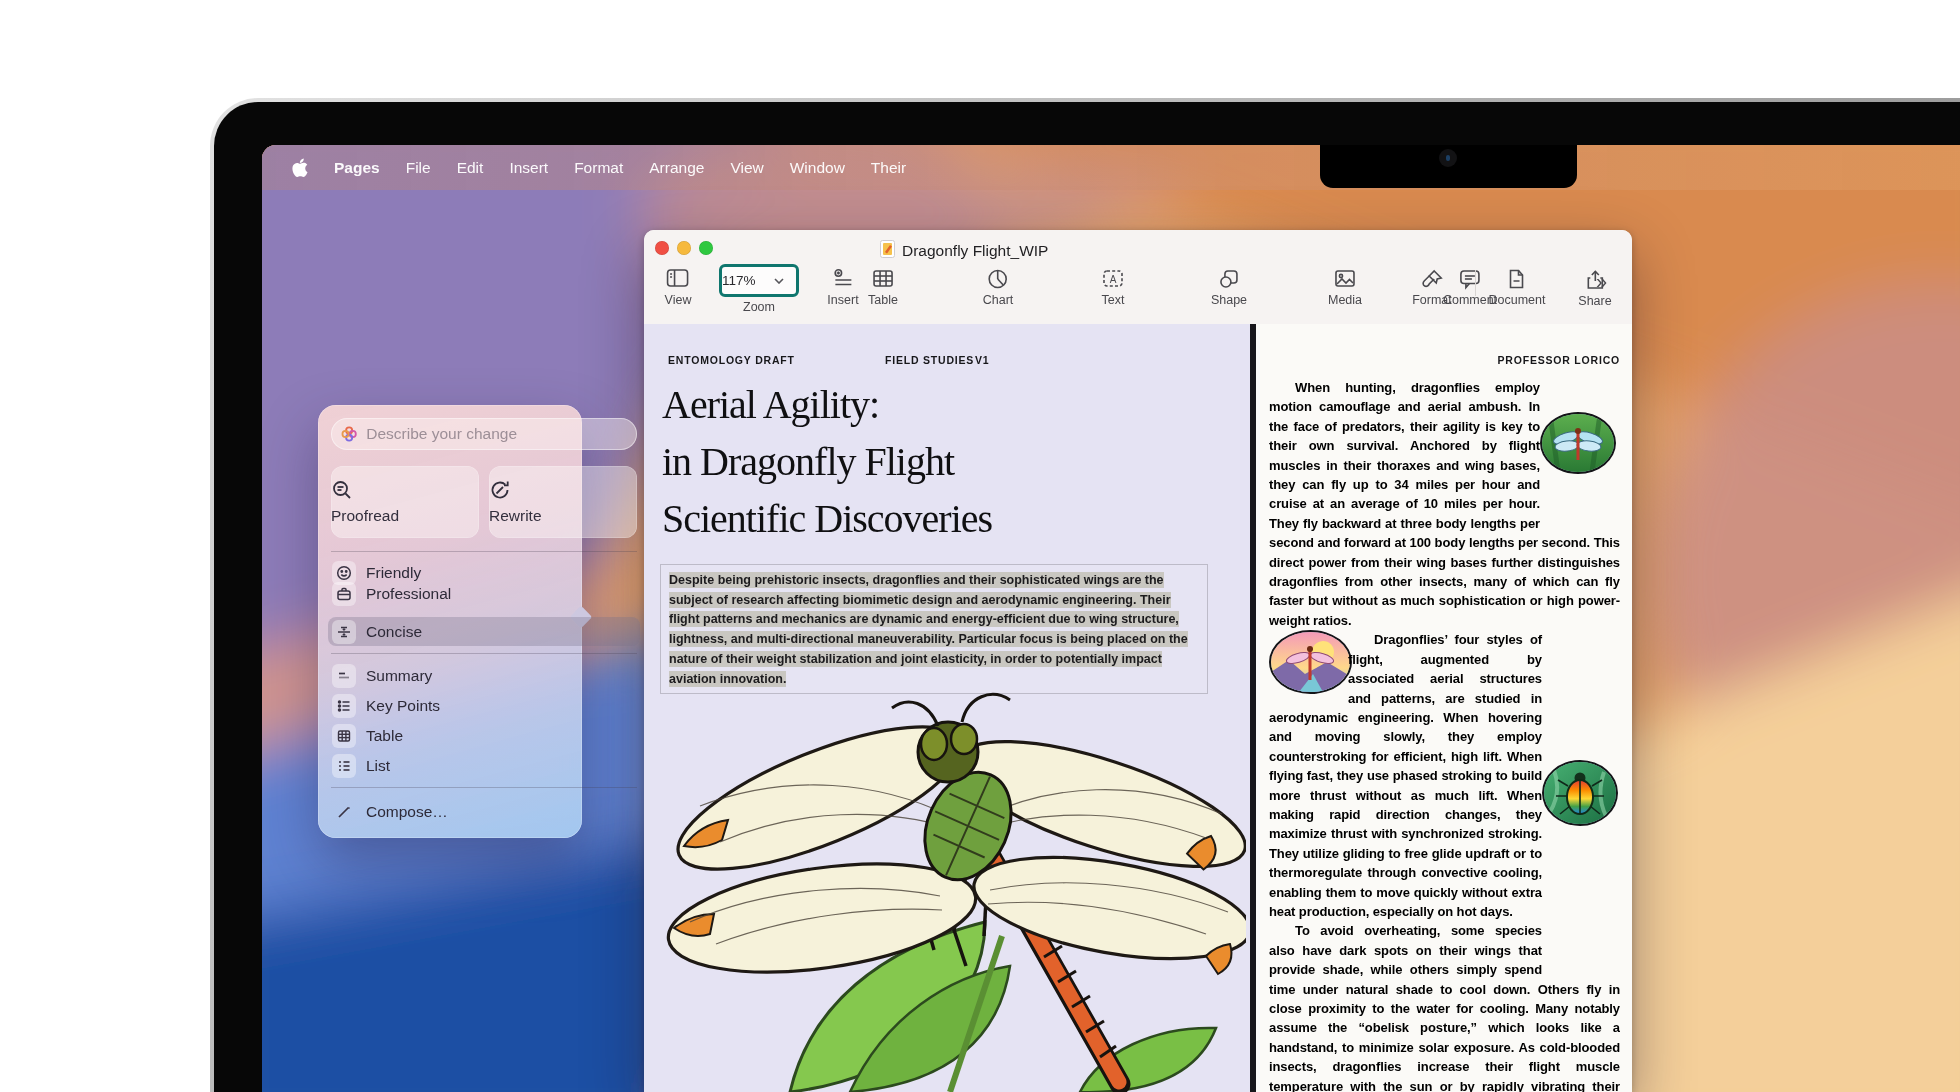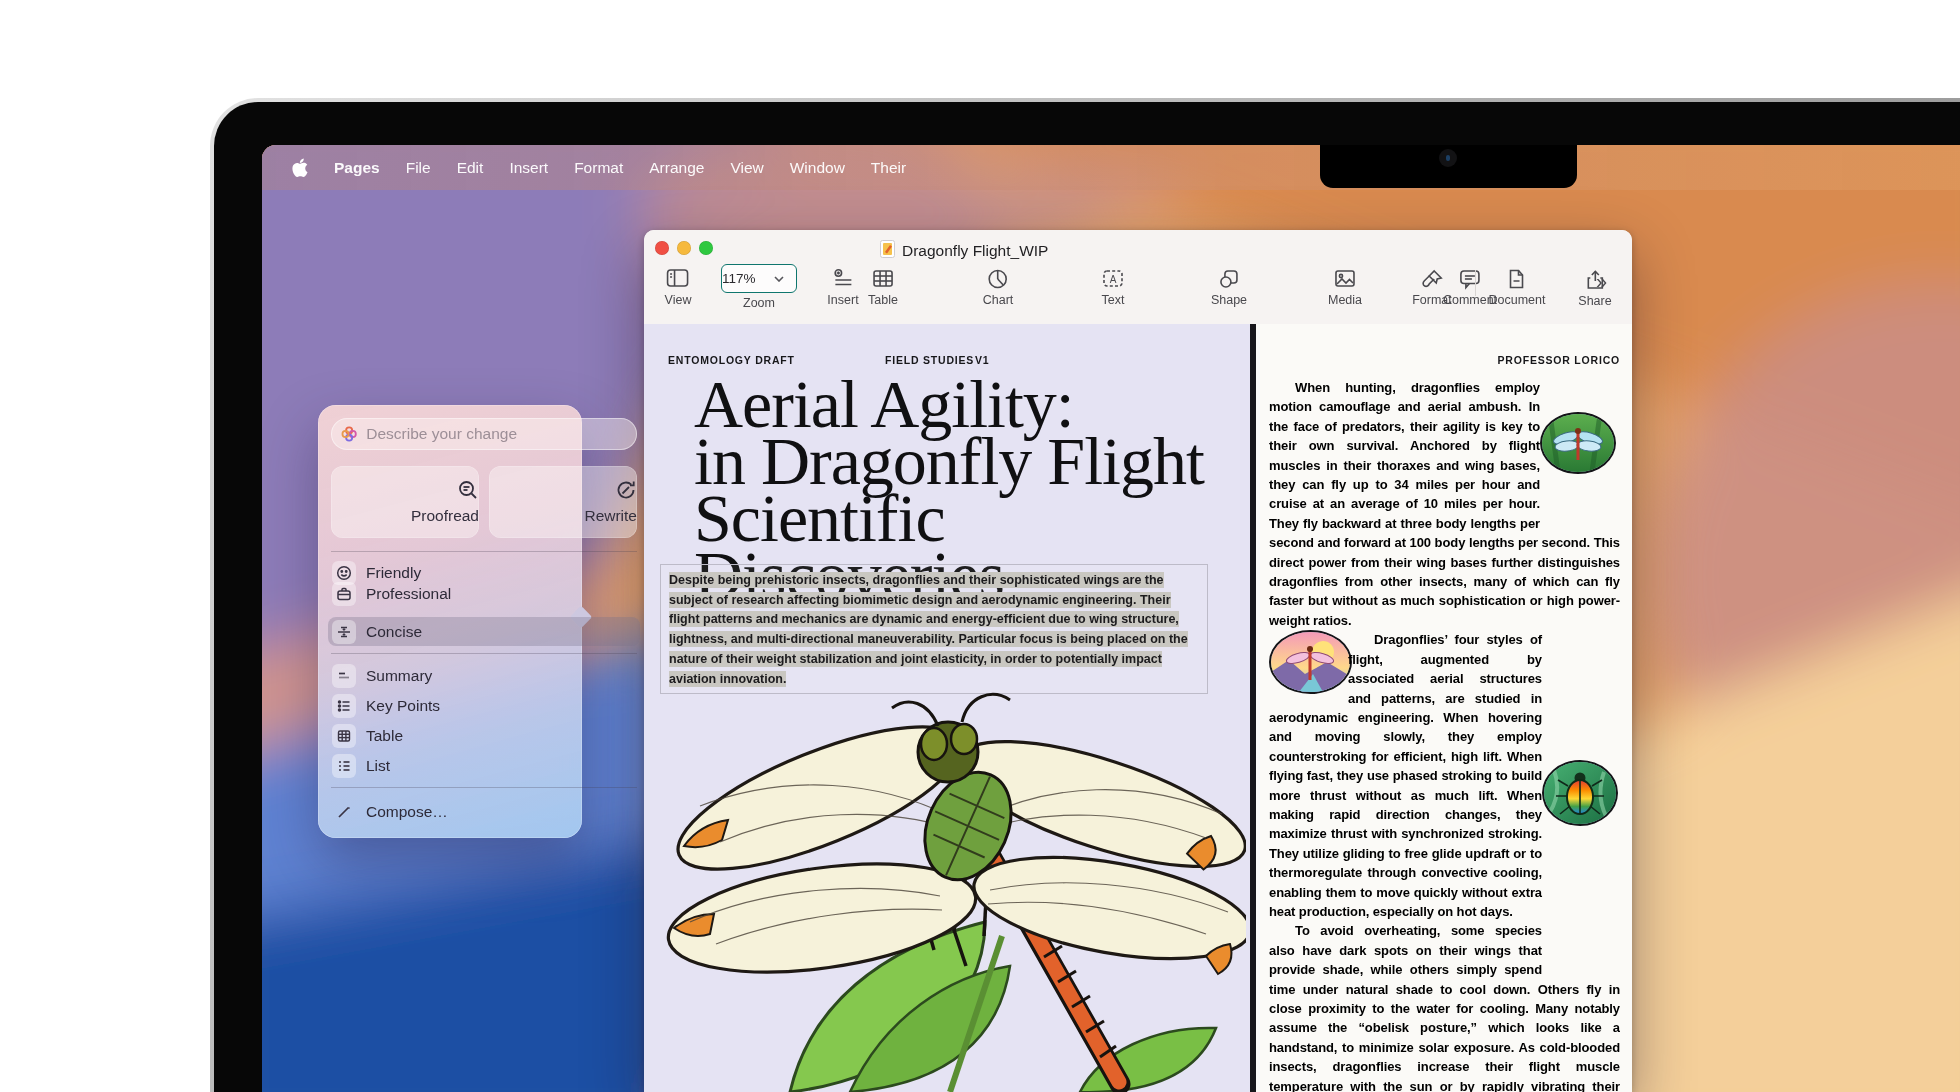--- a/index.html
+++ b/index.html
@@ -32,33 +32,33 @@
   
   .window{position:absolute;left:382px;top:85px;width:988px;height:862px;border-radius:10px 10px 0 0;
           background:#f6f3f2;box-shadow:0 22px 60px rgba(30,20,40,.42),0 2px 8px rgba(0,0,0,.25);}
   .chrome{position:absolute;left:0;top:0;width:100%;height:94px;border-radius:10px 10px 0 0;background:#f6f3f2;border-bottom:1px solid #d6d2d0;}
   .lights{position:absolute;left:11px;top:11px;display:flex;gap:8px;}
   .light{width:14px;height:14px;border-radius:50%;}
   .wintitle{position:absolute;left:236px;top:10px;display:flex;align-items:center;gap:7px;font-size:15.5px;font-weight:400;color:#201f22;}
   .titem{position:absolute;transform:translateX(-50%);text-align:center;color:#48474c;}
   .titem .tlabel{font-size:12.5px;color:#49484d;margin-top:3px;}
   .titem svg{display:block;margin:0 auto;}
-  .zoombox{position:absolute;left:79px;top:37px;width:74px;height:27px;border:1px solid #0f766e;border-radius:6px;background:#fdfcfc;
+  .zoombox{position:absolute;left:79px;top:37px;width:74px;height:27px;border:3px solid #0f766e;border-radius:6px;background:#fdfcfc;
            display:flex;align-items:center;justify-content:center;gap:6px;font-size:13.5px;color:#2b2a2e;}
   .tsep{position:absolute;left:831px;top:40px;width:1px;height:26px;background:#d8d4d2;}
   .chev{position:absolute;left:952px;top:40px;font-size:20px;color:#4a494e;letter-spacing:-2px;}
 
   
   .docarea{position:absolute;left:0;top:94px;width:988px;height:768px;overflow:hidden;}
   .page-left{position:absolute;left:0;top:0;width:606px;height:768px;background:#e5e3f3;overflow:hidden;}
   .page-div{position:absolute;left:606px;top:0;width:6px;height:768px;background:#17161b;}
   .page-right{position:absolute;left:612px;top:0;width:376px;height:768px;background:#fbfaf7;overflow:hidden;}
 
   .kicker{position:absolute;top:30px;font-size:10.5px;font-weight:700;letter-spacing:.8px;color:#17171a;}
-  .doctitle{position:absolute;left:18px;top:52px;font-family:"Liberation Serif",serif;font-size:68px;line-height:57px;color:#101012;letter-spacing:-1px;margin-left:32px;}
+  .doctitle{position:absolute;left:18px;top:52px;font-family:"Liberation Serif",serif;font-size:40px;line-height:57px;color:#101012;letter-spacing:-1px;}
   .introbox{position:absolute;left:16px;top:240px;width:530px;border:1px solid #bdbbc8;padding:5px 8px;background:rgba(255,255,255,.06);}
   .introbox span{font-size:12.5px;line-height:18.7px;font-weight:600;color:#1c1b1e;background:#c9c7c1;box-decoration-break:clone;-webkit-box-decoration-break:clone;padding:1px 0;}
   .dragonfly-art{position:absolute;left:6px;top:362px;width:596px;height:406px;}
 
   .byline{position:absolute;right:12px;top:30px;font-size:10.5px;font-weight:700;letter-spacing:.8px;color:#17171a;text-align:center;}
   .col{position:absolute;left:13px;top:54px;width:351px;height:714px;overflow:hidden;
        font-size:13px;font-weight:600;line-height:19.4px;letter-spacing:-.1px;color:#000000;text-align:justify;}
   .col p{margin:0;text-indent:26px;}
   .oval{display:block;border:2.5px solid #141418;border-radius:50%;overflow:hidden;background:#9bc;}
   .oval svg{display:block;width:100%;height:100%;} 
@@ -70,21 +70,21 @@
   .popup{position:absolute;left:56px;top:260px;width:264px;height:433px;border-radius:18px;
          background:linear-gradient(165deg,rgba(246,214,214,.94),rgba(235,206,216,.92) 34%,rgba(205,205,232,.9) 62%,rgba(166,203,241,.95));
          box-shadow:0 24px 55px rgba(40,30,70,.38),0 0 0 .5px rgba(255,255,255,.45) inset;backdrop-filter:blur(10px);}
   .popup .tail{position:absolute;right:-7px;top:204px;width:16px;height:16px;border-radius:3px;transform:rotate(45deg);background:#cdc8e0;}
   .ai-input{position:absolute;left:13px;top:13px;width:306px;height:32px;border-radius:16px;background:rgba(255,248,245,.42);
             box-shadow:0 0 0 1px rgba(255,255,255,.45) inset;display:flex;align-items:center;gap:7px;padding:0 10px;box-sizing:border-box;}
   .ai-input input{border:none;outline:none;background:transparent;font-size:15.5px;color:#4c4450;width:100%;font-family:"Liberation Sans",sans-serif;}
   .ai-input input::placeholder{color:#9d8f97;}
   .btnrow{position:absolute;left:13px;top:61px;width:306px;display:flex;gap:10px;}
   .bigbtn{flex:1;height:72px;border-radius:12px;background:rgba(255,252,250,.4);box-shadow:0 0 0 .5px rgba(255,255,255,.4) inset;
-          display:flex;flex-direction:column;align-items:flex-end;justify-content:center;gap:6px;font-size:15.5px;color:#332f3d;}
+          display:flex;flex-direction:column;align-items:flex-start;justify-content:center;gap:6px;font-size:15.5px;color:#332f3d;}
   .pdiv{position:absolute;left:13px;width:306px;height:1px;background:rgba(70,60,80,.28);}
   .prow{position:absolute;left:10px;width:312px;height:29px;display:flex;align-items:center;gap:10px;padding-left:4px;box-sizing:border-box;
         font-size:15.5px;color:#2d2a38;border-radius:8px;}
   .prow .tile{width:24px;height:24px;border-radius:6px;background:rgba(255,255,255,.38);display:flex;align-items:center;justify-content:center;}
   .prow.sel{background:rgba(118,112,136,.32);}
   .picon{display:block;}
 </style>
 </head>
 <body>
 

